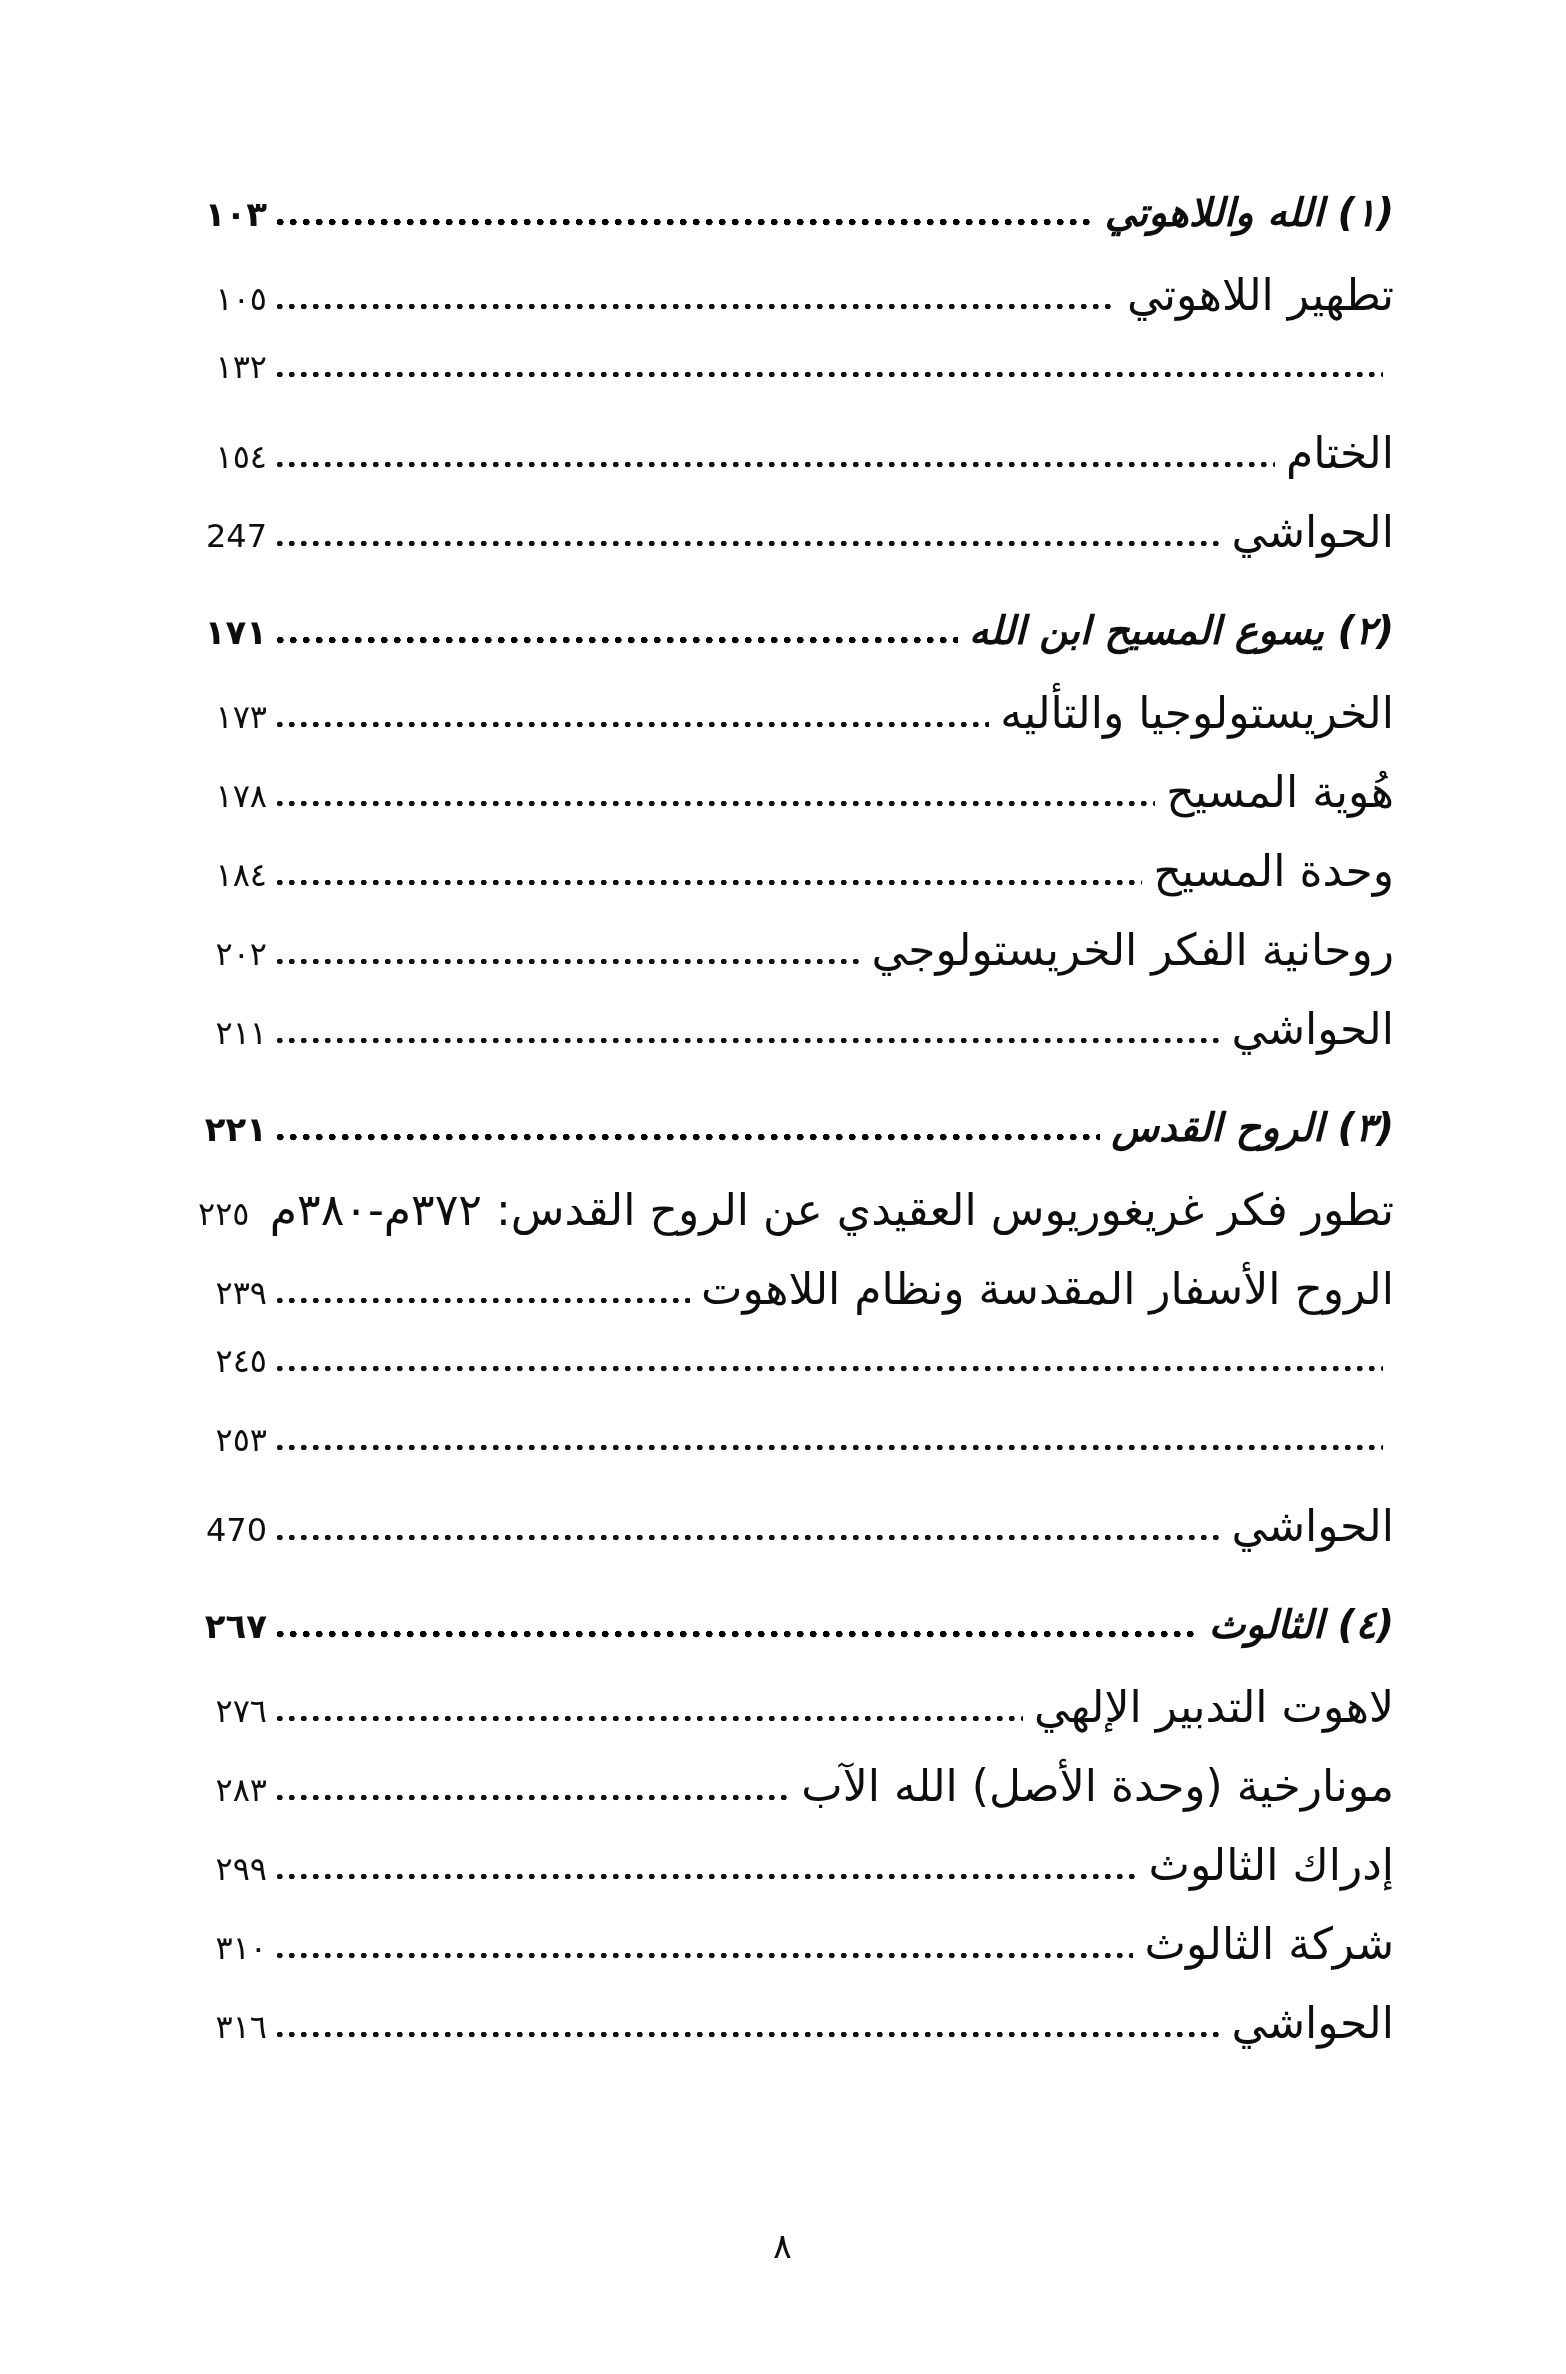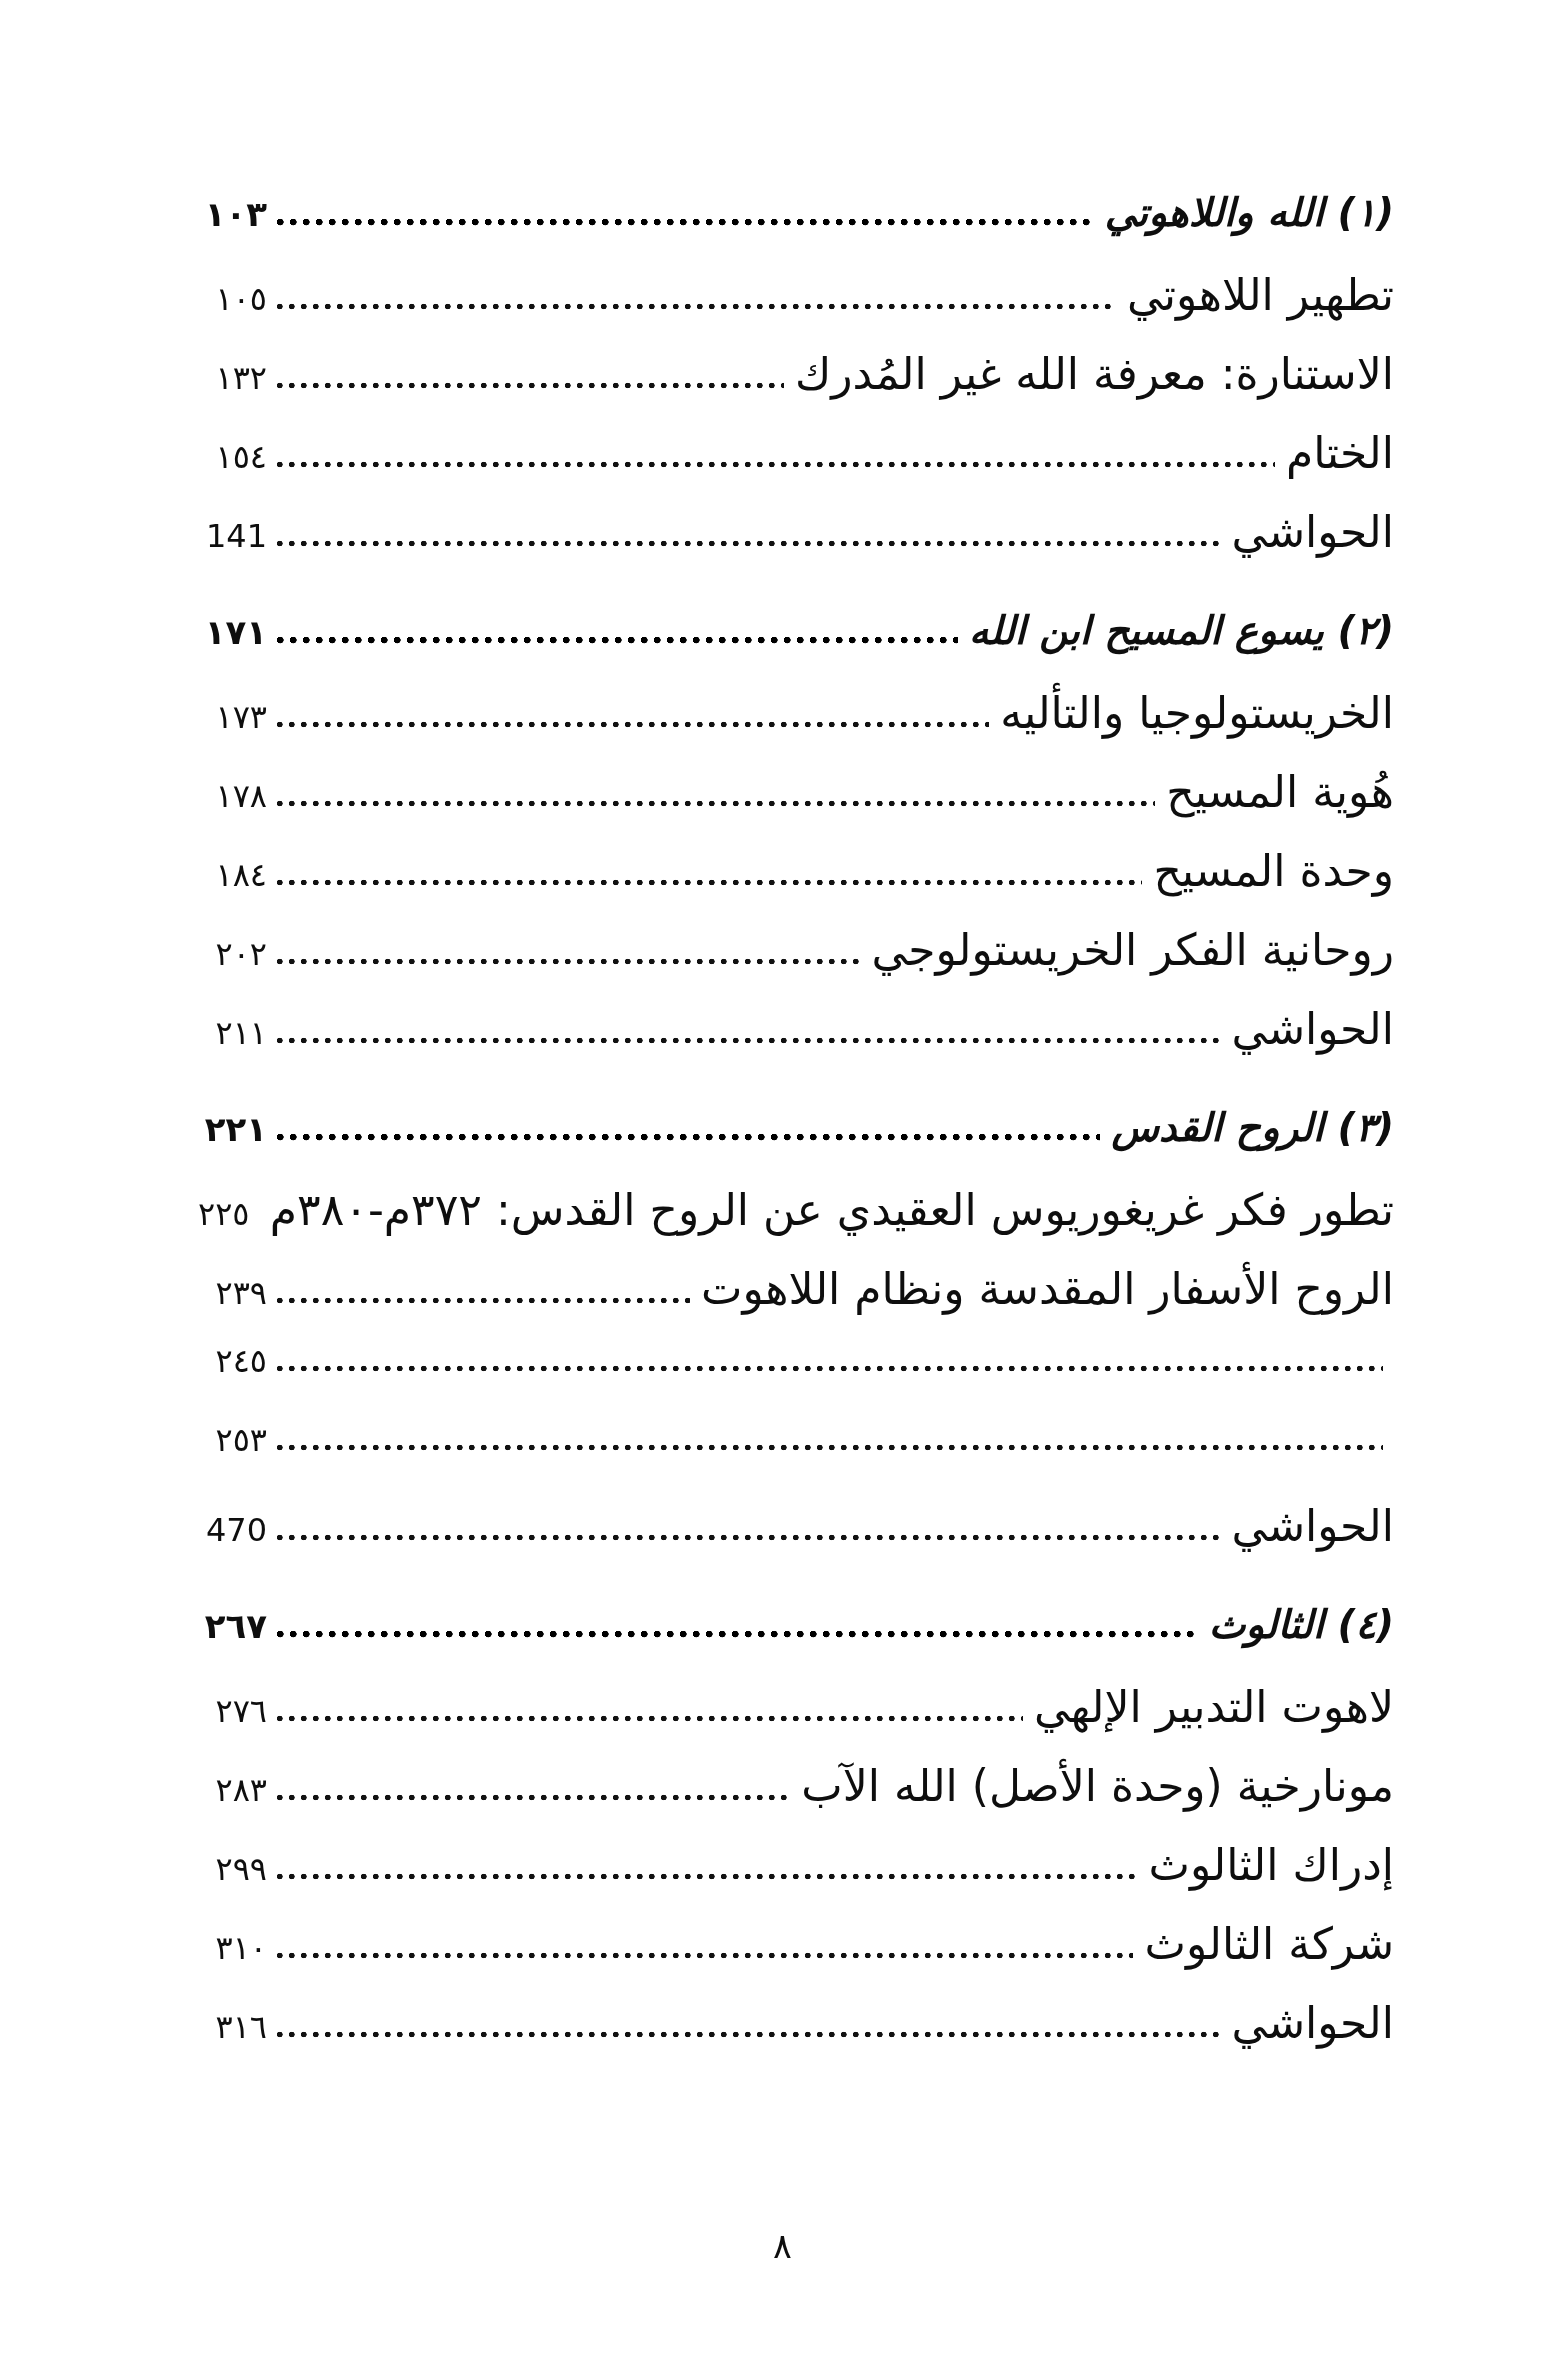--- a/index.html
+++ b/index.html
@@ -82,33 +82,32 @@
           <span class="entry-label">(١) الله واللاهوتي</span>
           <span class="leader"></span>
           <span class="entry-page">١٠٣</span>
         </div>
         <div class="toc-row">
           <span class="entry-label">تطهير اللاهوتي</span>
           <span class="leader"></span>
           <span class="entry-page">١٠٥</span>
         </div>
         <div class="toc-row">
-          <span class="entry-label">الاستنارة: معرفة الله غير المُدرك</span>
           <span class="leader"></span>
           <span class="entry-page">١٣٢</span>
         </div>
         <div class="toc-row">
           <span class="entry-label">الختام</span>
           <span class="leader"></span>
           <span class="entry-page">١٥٤</span>
         </div>
         <div class="toc-row">
           <span class="entry-label">الحواشي</span>
           <span class="leader"></span>
-          <span class="entry-page">141</span>
+          <span class="entry-page">247</span>
         </div>
       </section>
       <section class="toc-section">
         <div class="toc-row header">
           <span class="entry-label">(٢) يسوع المسيح ابن الله</span>
           <span class="leader"></span>
           <span class="entry-page">١٧١</span>
         </div>
         <div class="toc-row">
           <span class="entry-label">الخريستولوجيا والتأليه</span>

